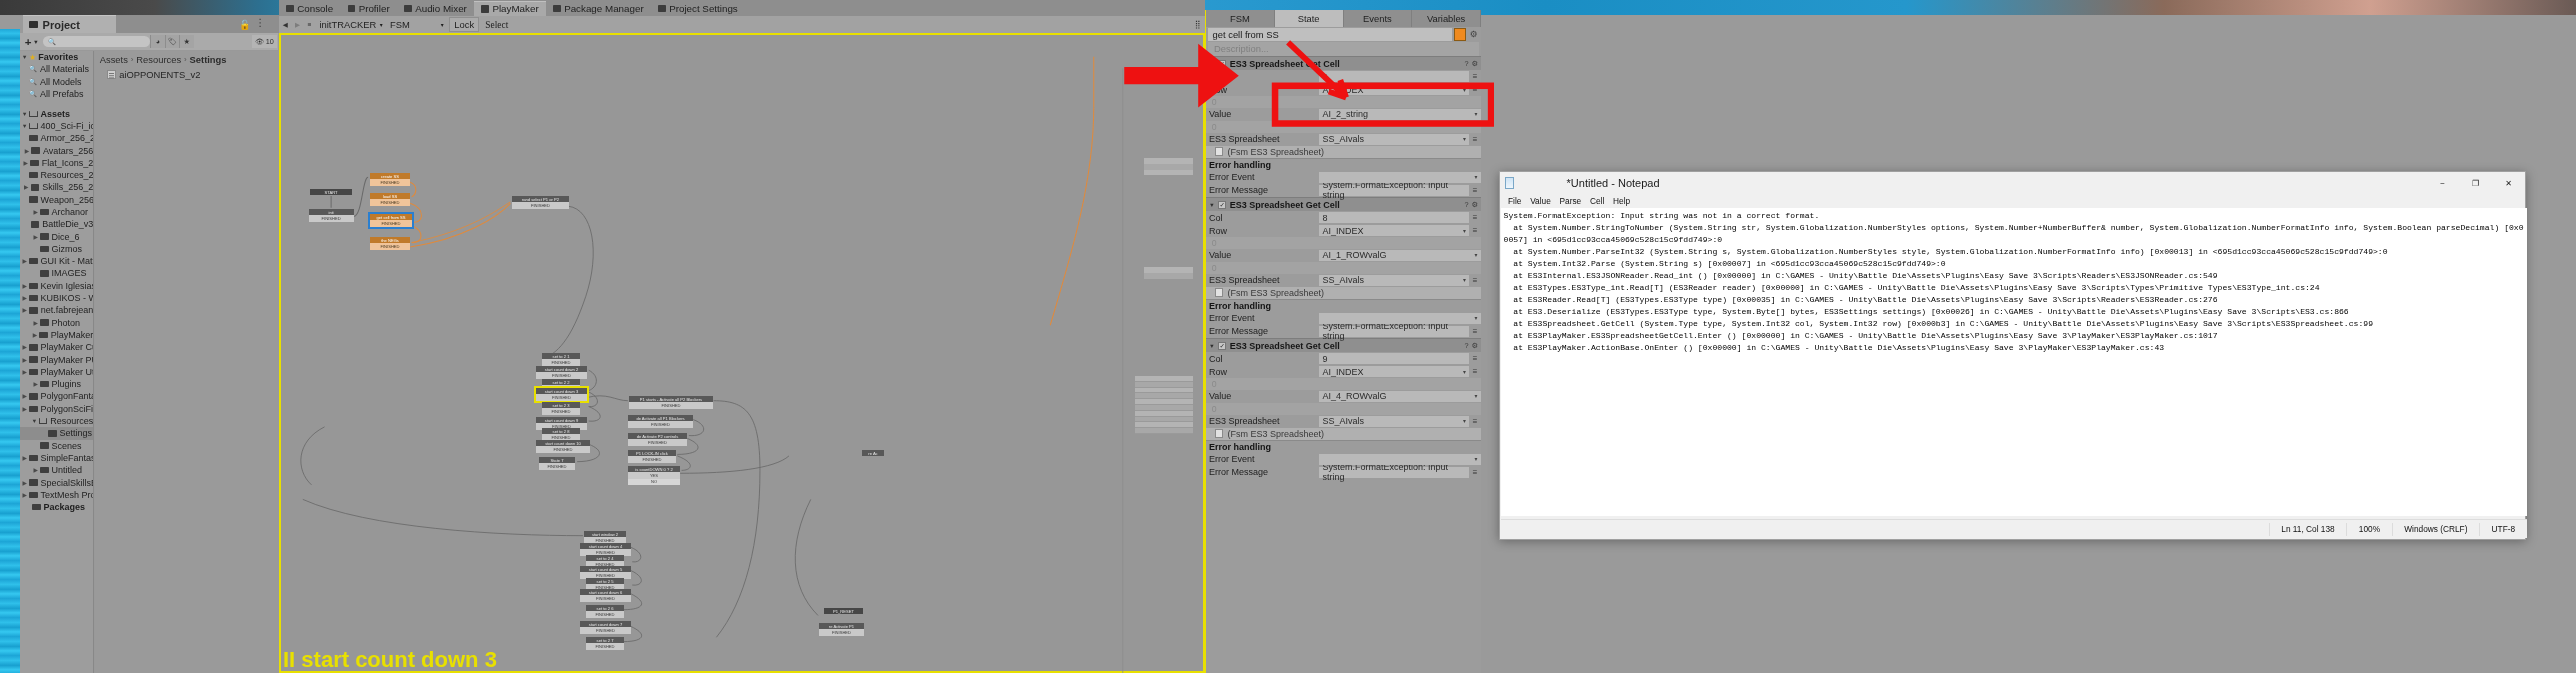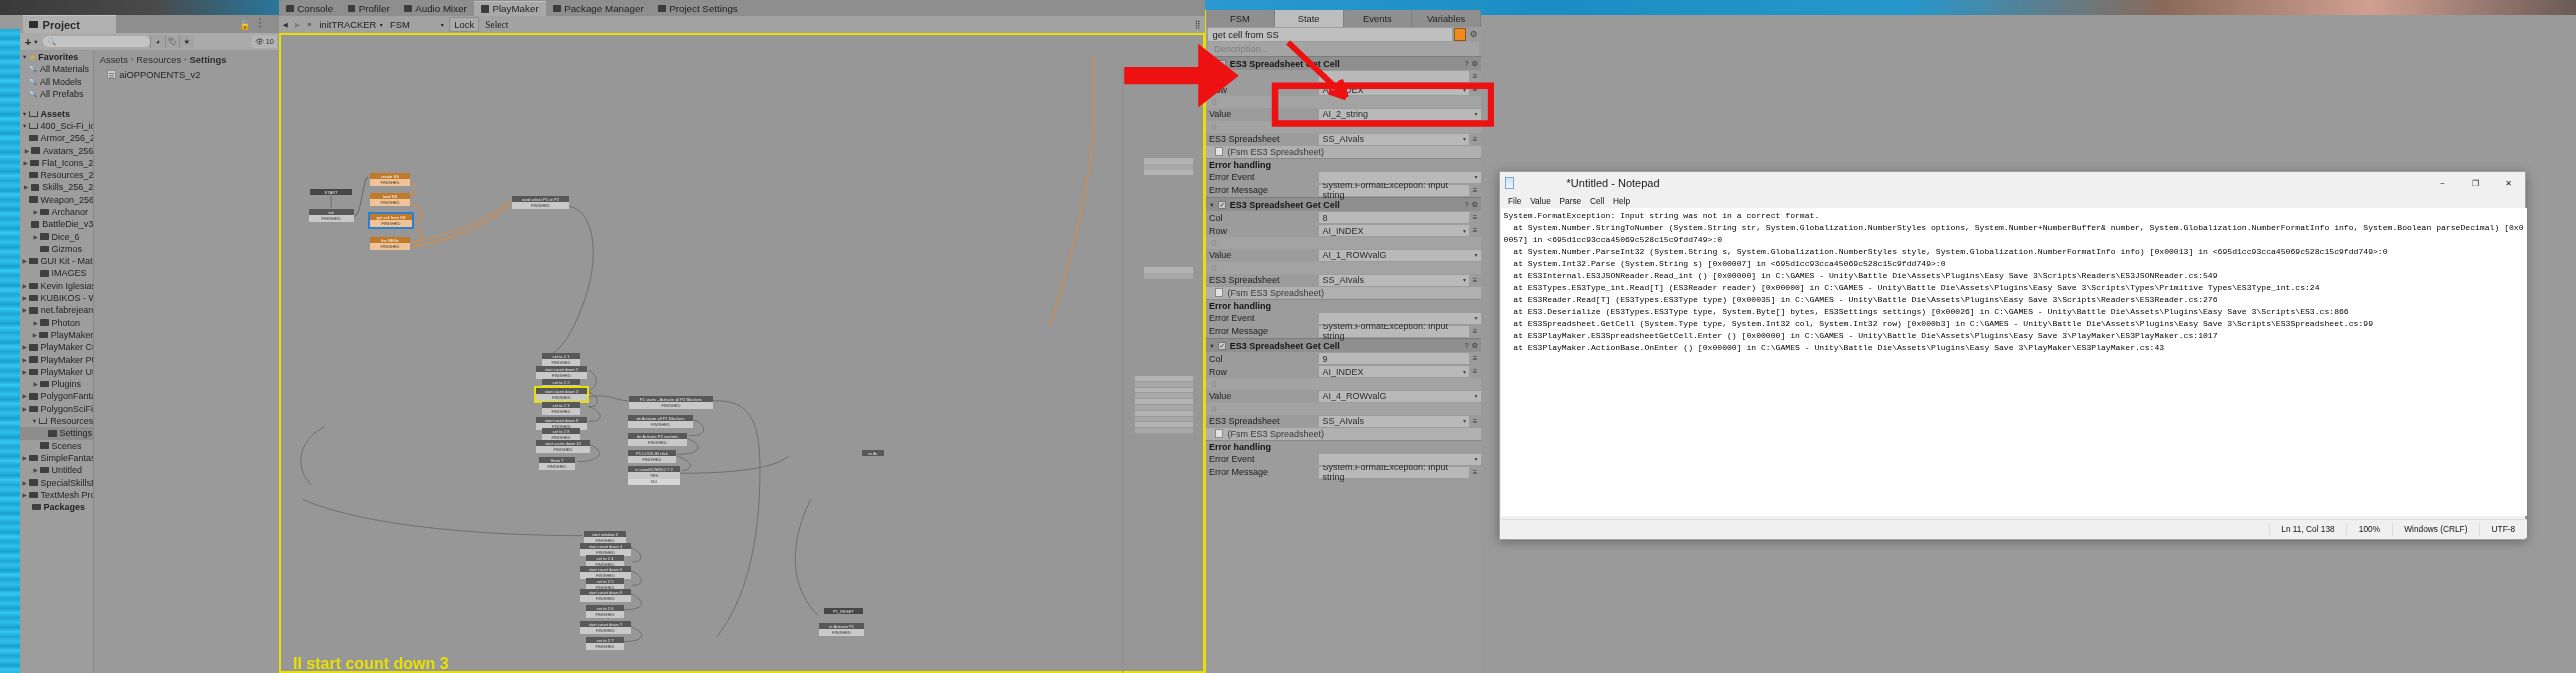--- a/index.html
+++ b/index.html
@@ -65,21 +65,21 @@
   .pm-toolbar { position:absolute; left:279px; top:16px; width:926px; height:17.4px; background:#a2a2a2; display:flex; align-items:center; gap:0; }
   .navbtn { width:12.3px;height:14.5px;display:flex;align-items:center;justify-content:center;font-size:6.5px;color:#333; }
   .navbtn.dim { color:#7d7d7d; }
   .pm-dd { height:14.5px; display:flex; align-items:center; padding:0 3.6px; font-size:9.4px; color:#1f1f1f; gap:3.6px; }
   .pm-btn { height:14.5px; display:flex; align-items:center; padding:0 4.4px; font-size:9.4px; color:#1f1f1f; background:#ababab; border:0.7px solid #8f8f8f; margin-left:1.5px;}
   .dots-right { margin-left:auto; margin-right:4.4px; font-size:8px; color:#333; }
 
   .graph-wrap { position:absolute; left:279px; top:33px; width:926px; height:640px; background:#979797;
      border:2.2px solid #e8e000; }
   .graph-title { position:absolute; left:13px; top:10.2px; font-size:26px; color:#7e7e7e; font-weight:bold; letter-spacing:-0.4px; }
-  .graph-footer { position:absolute; left:12px; bottom:-1.5px; font-size:16px; color:#e8e000; font-weight:bold;text-align:center; }
+  .graph-footer { position:absolute; left:2px; bottom:-1.5px; font-size:22px; color:#e8e000; font-weight:bold;text-align:center; }
 
   
   .node { position:absolute; font-size:4.1px; color:#e8e8e8; }
   .node .t { background:#585858; padding:0.7px 2.2px; white-space:nowrap; text-align:center; }
   .node .e { background:#c9c9c9; color:#3a3a3a; padding:0.7px 2.2px; text-align:center; }
   .node.orange .t { background:#c07a2a; color:#fff; }
   .node.orange .e { background:#f0c49a; color:#4a3a22; }
   .node.start .t { background:#464646; }
   .node.sel { outline:2.2px solid #2a7fd0; }
   .node.ylw { outline:2.2px solid #e8e000; }

